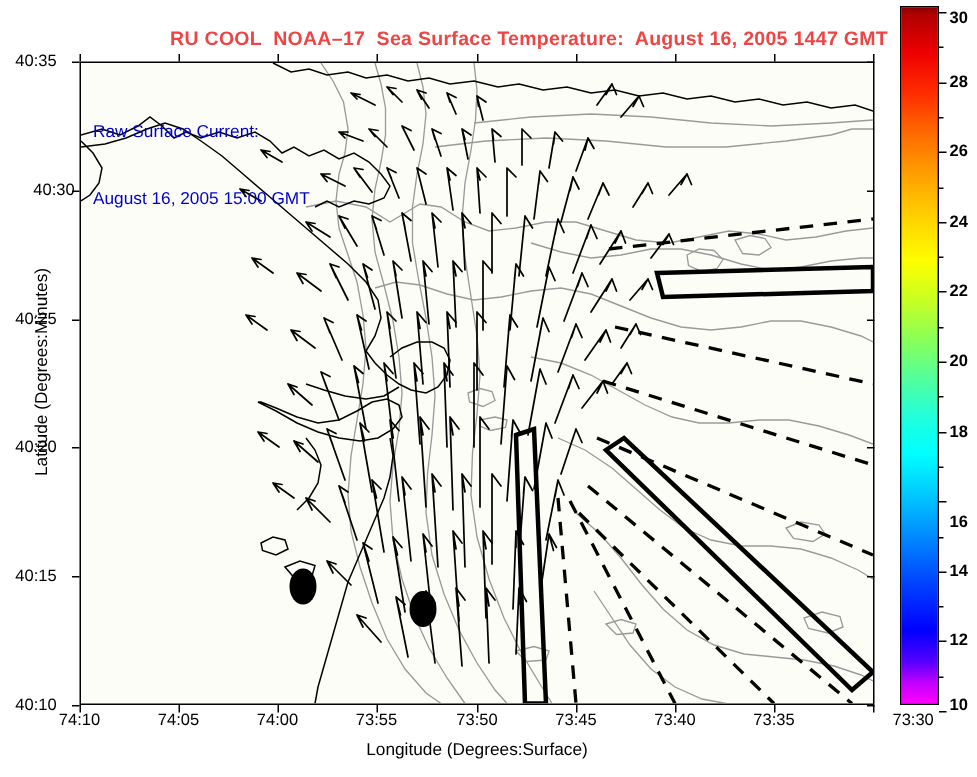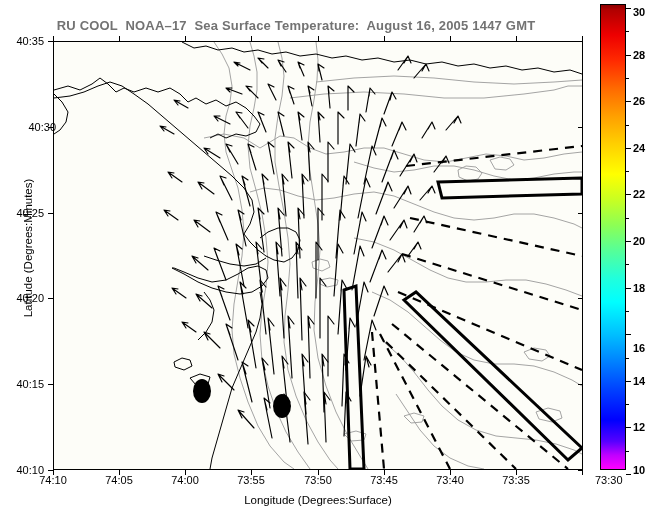--- a/index.html
+++ b/index.html
@@ -2,42 +2,42 @@
 <html><head>
 <meta charset="utf-8">
 <style>
   html,body{margin:0;padding:0;background:#ffffff;}
   body{width:651px;height:518px;position:relative;overflow:hidden;
        font-family:"Liberation Sans","DejaVu Sans",sans-serif;}
 
   #stage{position:absolute;left:0;top:0;width:651px;height:518px;background:#ffffff;}
 
   
-  .title{position:absolute;left:0;top:18px;width:592px;text-align:center;
-         color:#737373;font-size:13px;font-weight:bold;letter-spacing:.2px;
+  .title{position:absolute;left:0;top:18px;width:592px;text-align:right;
+         color:#ef4444;font-size:13px;font-weight:bold;letter-spacing:.2px;
          white-space:pre;}
 
   
   .plot-frame{position:absolute;left:53px;top:41px;width:530px;height:429px;
               background:#fdfdf8;border:1px solid #000;box-sizing:border-box;}
   .plot-clip{position:absolute;left:0;top:0;width:100%;height:100%;overflow:hidden;}
 
   
   .annot{position:absolute;left:8px;top:9px;color:#0000cc;font-size:11.5px;
          line-height:15px;white-space:pre;}
 
   
   .tick{position:absolute;background:#000;}
   .xtick{width:1px;height:5px;}
   .ytick{height:1px;width:5px;}
 
   .xlab{position:absolute;font-size:11px;color:#000;transform:translateX(-50%);
         white-space:nowrap;}
   .ylab{position:absolute;font-size:11px;color:#000;transform:translateY(-50%);
-        white-space:nowrap;text-align:right;}
+        white-space:nowrap;text-align:center;}
 
   .axis-title-x{position:absolute;left:53px;top:494px;width:530px;text-align:center;
                 font-size:11.5px;color:#000;}
   .axis-title-y{position:absolute;left:-92px;top:242px;width:240px;text-align:center;
                 font-size:11.5px;color:#000;transform:rotate(-90deg);
                 transform-origin:50% 50%;}
 
   
   .scalebar{position:absolute;left:8px;bottom:18px;}
   .scalebar .lbl{font-size:10.5px;color:#000;white-space:nowrap;}
@@ -312,20 +312,24 @@
 
           <path d="M134,66 L120,58 M120,58 L126,59 M120,58 L124,63"></path>
           <path d="M120,92 L106,84 M106,84 L112,85 M106,84 L110,89"></path>
           <path d="M128,140 L114,130 M114,130 L120,131 M114,130 L118,136"></path>
           <path d="M124,178 L110,168 M110,168 L116,169 M110,168 L114,174"></path>
           <path d="M132,256 L118,246 M118,246 L124,247 M118,246 L122,252"></path>
           <path d="M142,290 L128,280 M128,280 L134,281 M128,280 L132,286"></path>
         </g>
       </svg>
 
+      <div class="annot">
+        <div>Raw Surface Current:</div>
+        <div>August 16, 2005 15:00 GMT</div>
+      </div>
 
     </div>
   </div>
 
   <div>
     <div class="tick xtick" style="left:53px;  top:470px;"></div>
     <div class="tick xtick" style="left:119px; top:470px;"></div>
     <div class="tick xtick" style="left:185px; top:470px;"></div>
     <div class="tick xtick" style="left:251px; top:470px;"></div>
     <div class="tick xtick" style="left:318px; top:470px;"></div>

